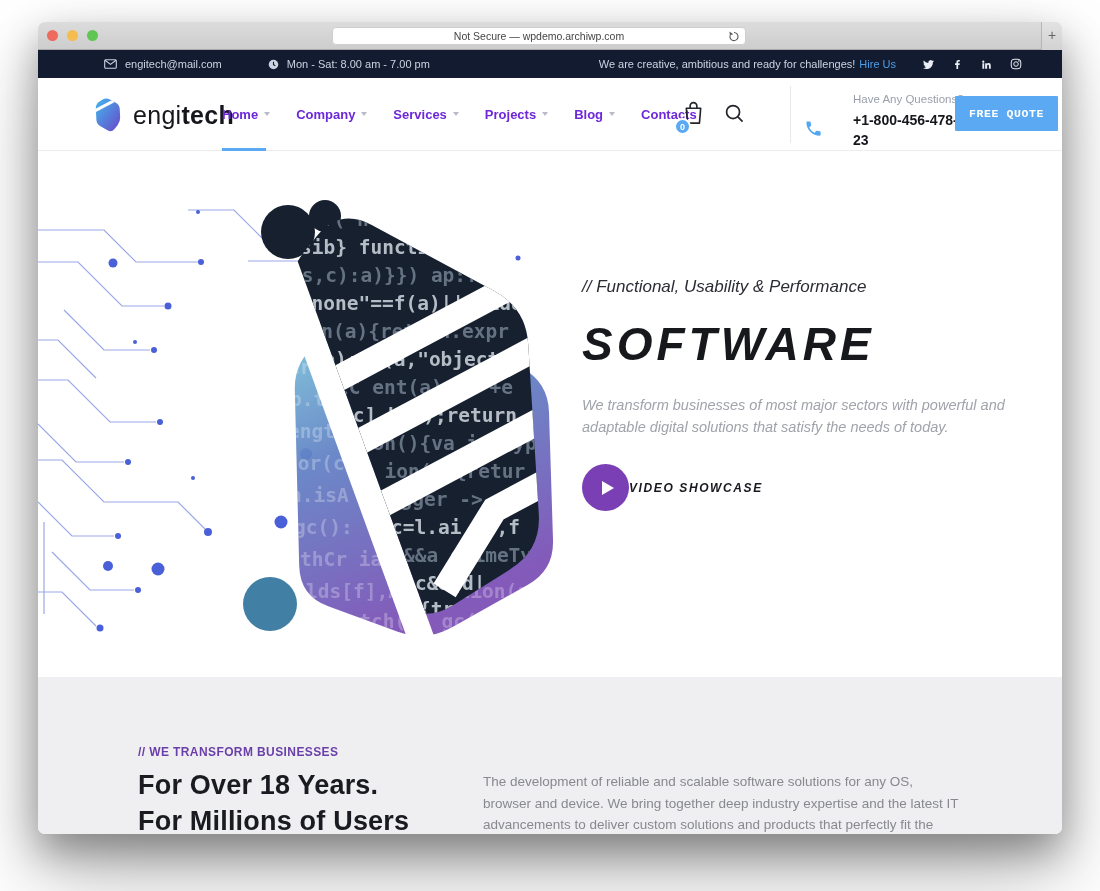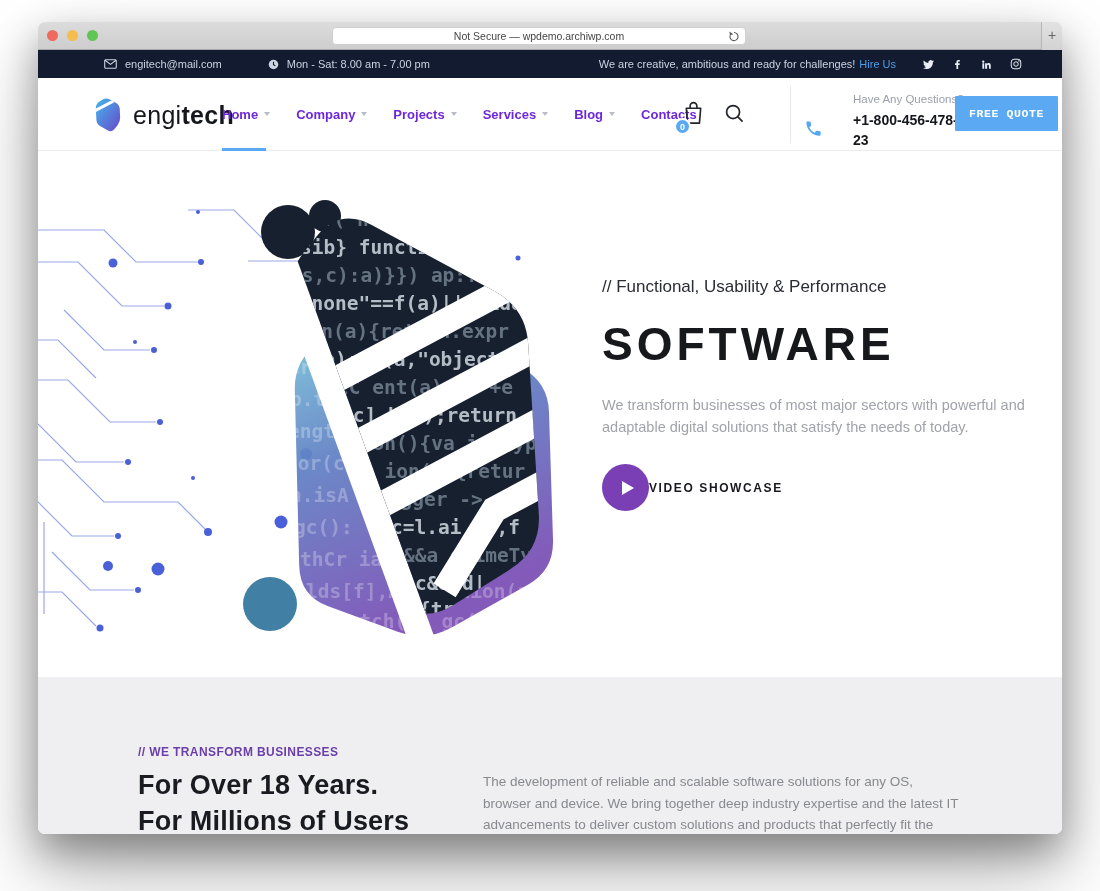--- a/index.html
+++ b/index.html
@@ -67,21 +67,21 @@
     font-family:Liberation Mono, monospace; font-size:11.5px; font-weight:700;
     letter-spacing:.6px; cursor:pointer;
   }
   
   .hero { position:relative; height:526px; background:#fff; overflow:hidden; }
   .hero-art { position:absolute; left:0; top:41px; width:520px; height:470px; }
   .code-text { font-family:"DejaVu Sans Mono", monospace; font-weight:bold; font-size:19.5px; }
   .dcode text { fill:#6d7a8a; opacity:.92; }
   .dcode text.bright { fill:#c3cad4; }
   .gcode text { fill:#ffffff; opacity:.27; }
-  .hero-content { position:absolute; left:564px; top:126px; width:472px; }
+  .hero-content { position:absolute; left:544px; top:126px; width:472px;font-style:italic; }
   .hero-kicker { font-size:17px; color:#2b2d34; margin-bottom:18px; }
   .hero-title { font-size:46px; line-height:58px; font-weight:700; color:#16181c; letter-spacing:4px; }
   .hero-desc { margin-top:22px; font-size:14.5px; line-height:21.5px; color:#a1a3ab; }
   .video-row { margin-top:26px; display:flex; align-items:center; }
   .play-btn { width:47px; height:47px; border-radius:50%; background:#7a3fb5; display:flex; align-items:center; justify-content:center; cursor:pointer; }
   .play-tri { width:0; height:0; border-top:7px solid transparent; border-bottom:7px solid transparent; border-left:12px solid #fff; margin-left:4px; }
   .video-label { font-size:12px; font-weight:700; letter-spacing:1.6px; color:#17191e; cursor:pointer; }
   
   .transform { position:relative; height:188px; background:#efeff1; }
   .t-kicker { position:absolute; left:100px; top:68px; font-size:12px; font-weight:700; color:#6b3fa9; letter-spacing:.4px; }
@@ -181,25 +181,25 @@
     <ul class="menu" id="nav-menu">
         <li class="active">
           <span>Home</span>
           <span class="caret"></span>
         </li>
         <li>
           <span>Company</span>
           <span class="caret"></span>
         </li>
         <li>
+          <span>Services</span>
+          <span class="caret"></span>
+        </li>
+        <li>
           <span>Projects</span>
-          <span class="caret"></span>
-        </li>
-        <li>
-          <span>Services</span>
           <span class="caret"></span>
         </li>
         <li>
           <span>Blog</span>
           <span class="caret"></span>
         </li>
         <li>
           <span>Contacts</span>
         </li>
       </ul>

